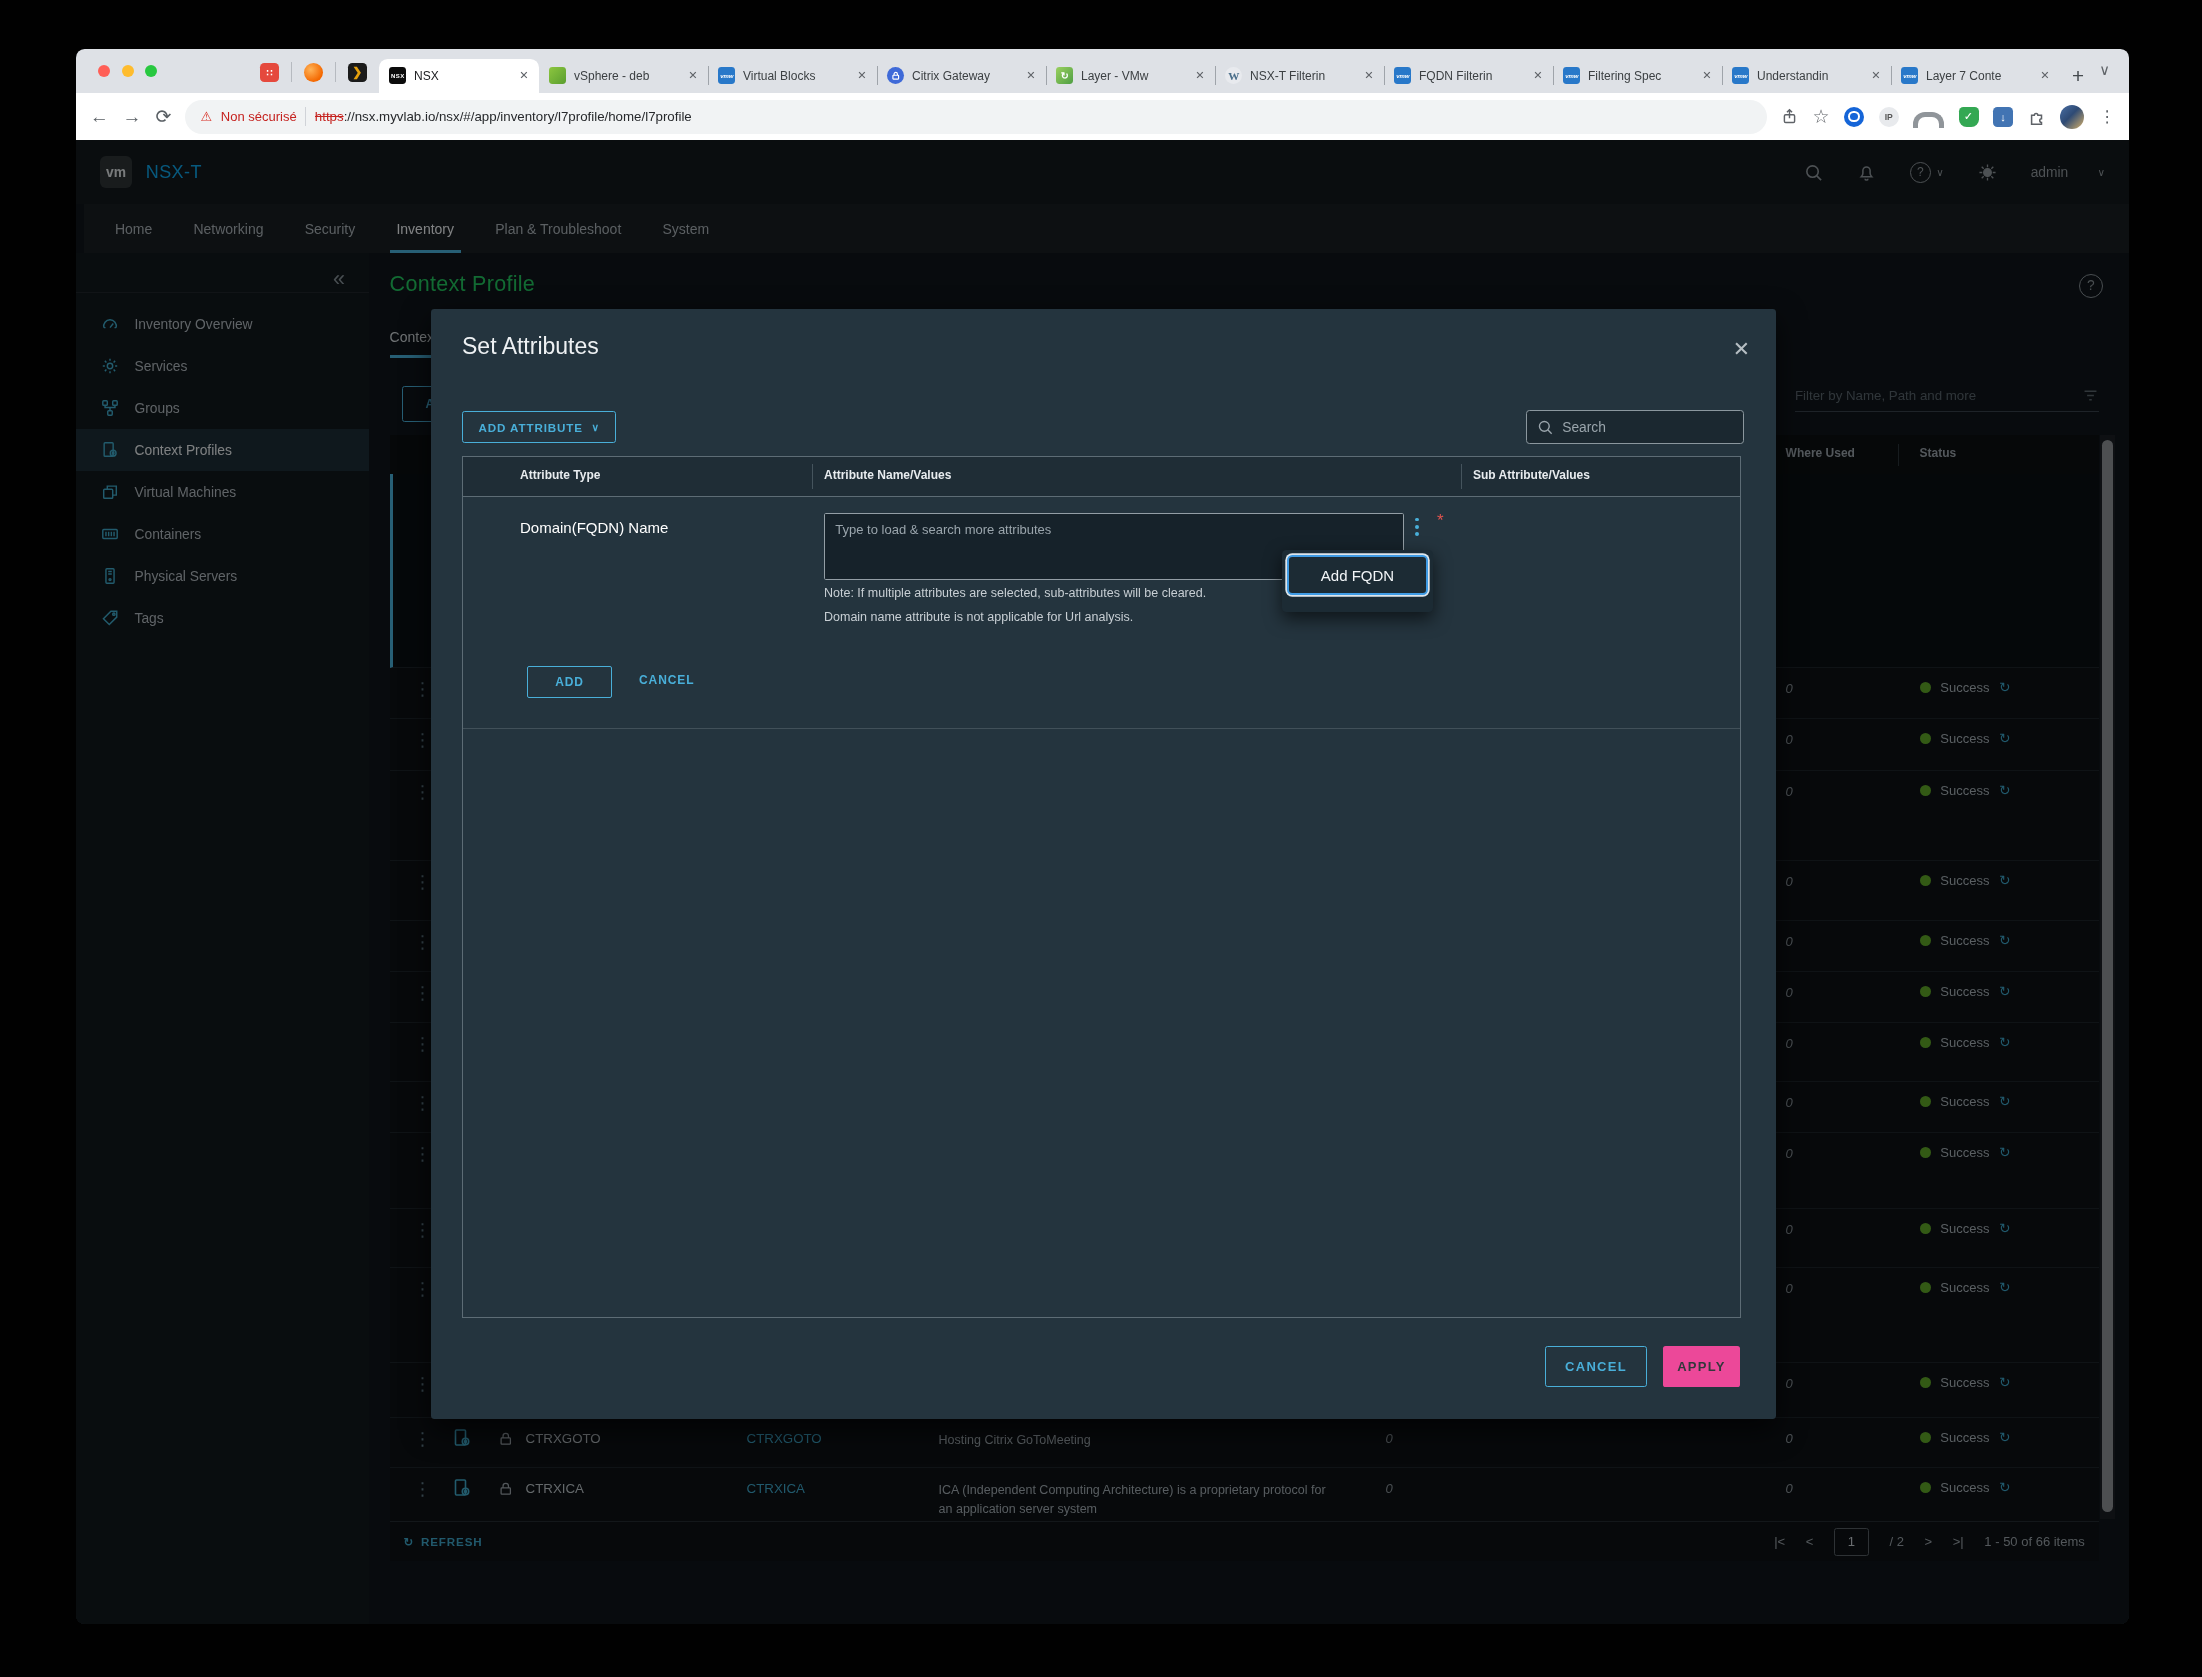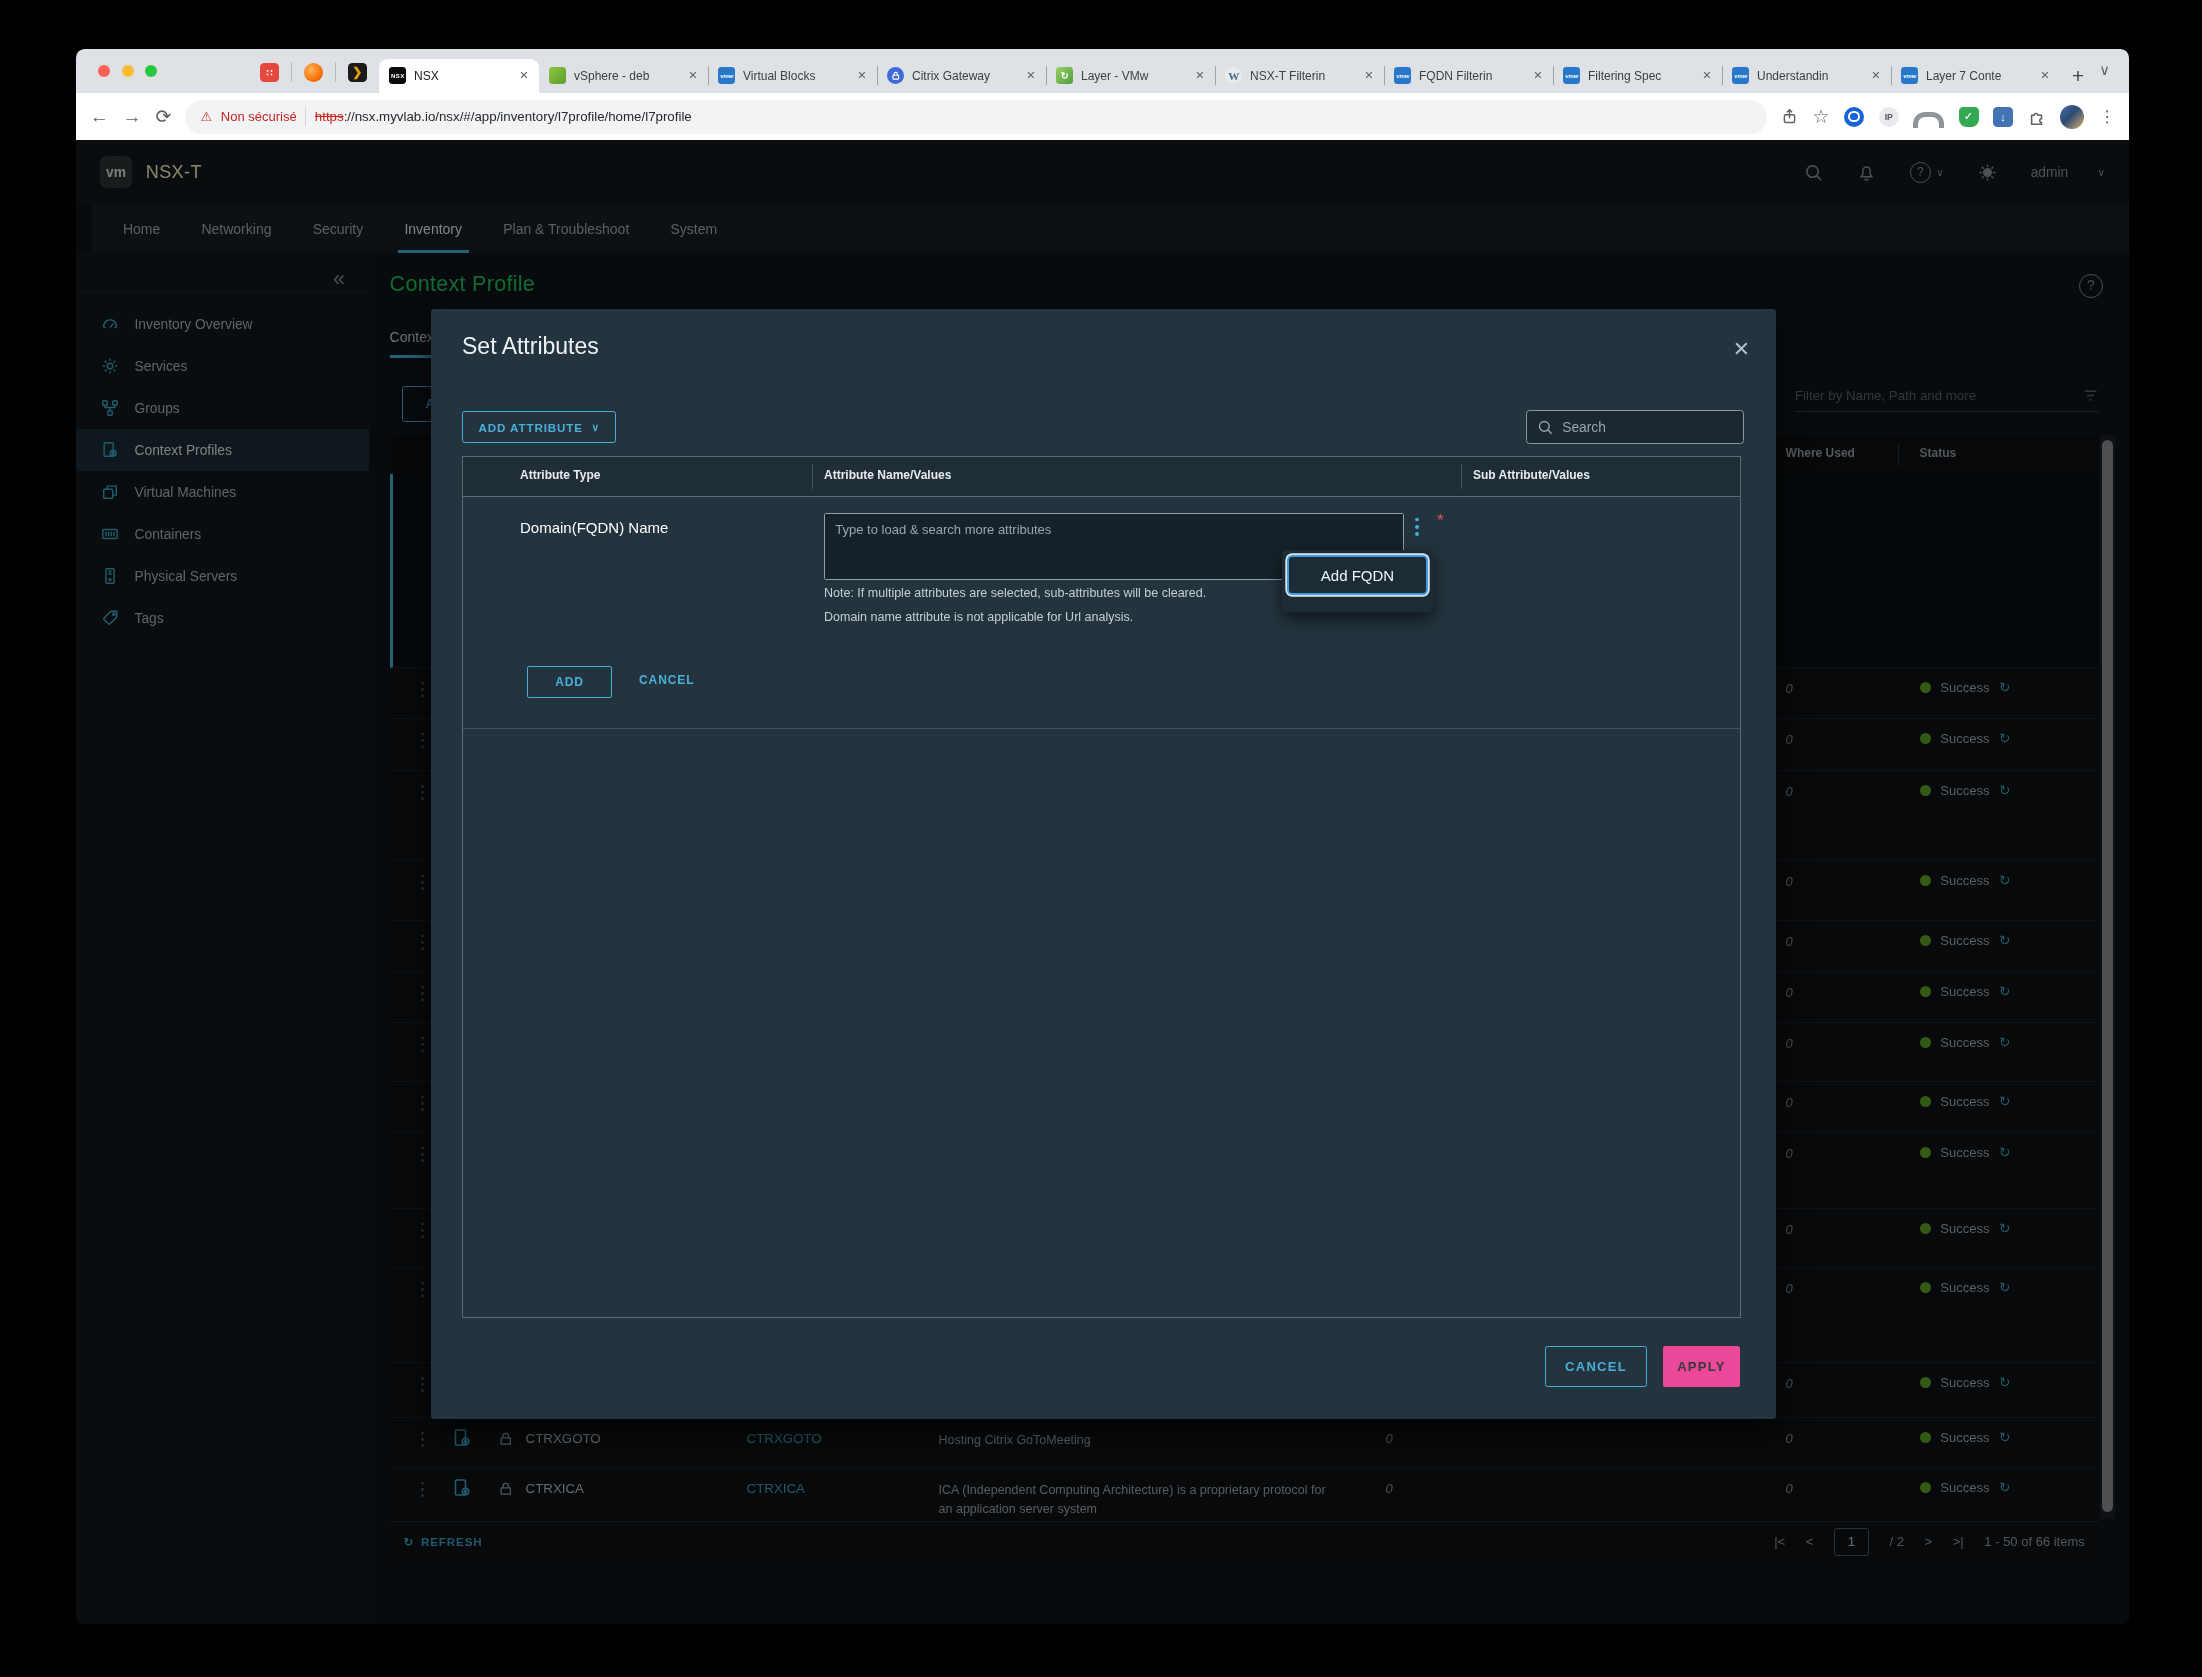--- a/index.html
+++ b/index.html
@@ -52,24 +52,24 @@
   .ext-arc{width:20.6px;height:11.2px;border:5.2px solid #90959a;border-bottom:none;border-radius:12px 12px 0 0;margin-top:6.9px;}
   .ext-shield{width:20px;height:20px;background:#34a853;border-radius:4.3px 4.3px 7.7px 7.7px;color:#fff;font-size:11.2px;display:flex;align-items:center;justify-content:center;}
   .ext-dl{width:20px;height:20px;background:#4274b3;border-radius:4.3px;color:#fff;font-size:11.2px;display:flex;align-items:center;justify-content:center;}
   .avatar{width:24px;height:24px;border-radius:50%;background:linear-gradient(135deg,#4a6fa5 0%,#2e4a74 45%,#d8b26a 100%);}
   .kebab-g{font-size:16.3px;color:#5f6368;}
 
   
   .app{position:absolute;left:0;top:91px;right:0;bottom:0;background:#10161a;}
   .appbar{position:absolute;left:0;top:0;right:0;height:64px;background:#14191d;display:flex;align-items:center;padding:0 24px;box-sizing:border-box;}
   .vmlogo{width:32px;height:32px;background:#2f3537;border-radius:6px;color:#dfe3e5;font-weight:bold;font-size:13.8px;display:flex;align-items:center;justify-content:center;}
-  .product{font-size:18px;color:#fef9c3;margin-left:13.8px;letter-spacing:0.4px;}
+  .product{font-size:18px;color:#0ea5e9;margin-left:13.8px;letter-spacing:0.4px;}
   .appbar-right{margin-left:auto;display:flex;align-items:center;gap:34px;color:#8e969b;font-size:13.8px;}
   .hicon{color:#8e969b;display:flex;align-items:center;gap:5.2px;}
-  .navbar{position:absolute;left:16px;top:64px;right:0;height:49px;background:#181e22;display:flex;padding:0 10.3px;box-sizing:border-box;}
+  .navbar{position:absolute;left:8px;top:64px;right:0;height:49px;background:#181e22;display:flex;padding:0 10.3px;box-sizing:border-box;}
   .nav-item{padding:0 20.6px;display:flex;align-items:center;font-size:14px;color:#a8b0b5;position:relative;}
   .nav-item.active{color:#eef1f3;}
   .nav-item.active::after{content:"";position:absolute;left:13.8px;right:13.8px;bottom:0;height:3.4px;background:#49afd9;}
 
   .workarea{position:absolute;left:0;top:113px;right:0;bottom:0;}
   .sidebar{position:absolute;left:0;top:0;width:293px;bottom:0;background:#12181c;}
   .collapse{position:absolute;top:13.8px;right:24px;font-size:21.5px;color:#859097;}
   .side-sep{position:absolute;top:39px;left:0;right:0;border-top:0.9px solid #20262b;}
   .side-list{position:absolute;top:50px;left:0;right:0;}
   .side-item{height:42px;display:flex;align-items:center;gap:15.5px;padding-left:24px;font-size:13.8px;color:#b0b8be;}

